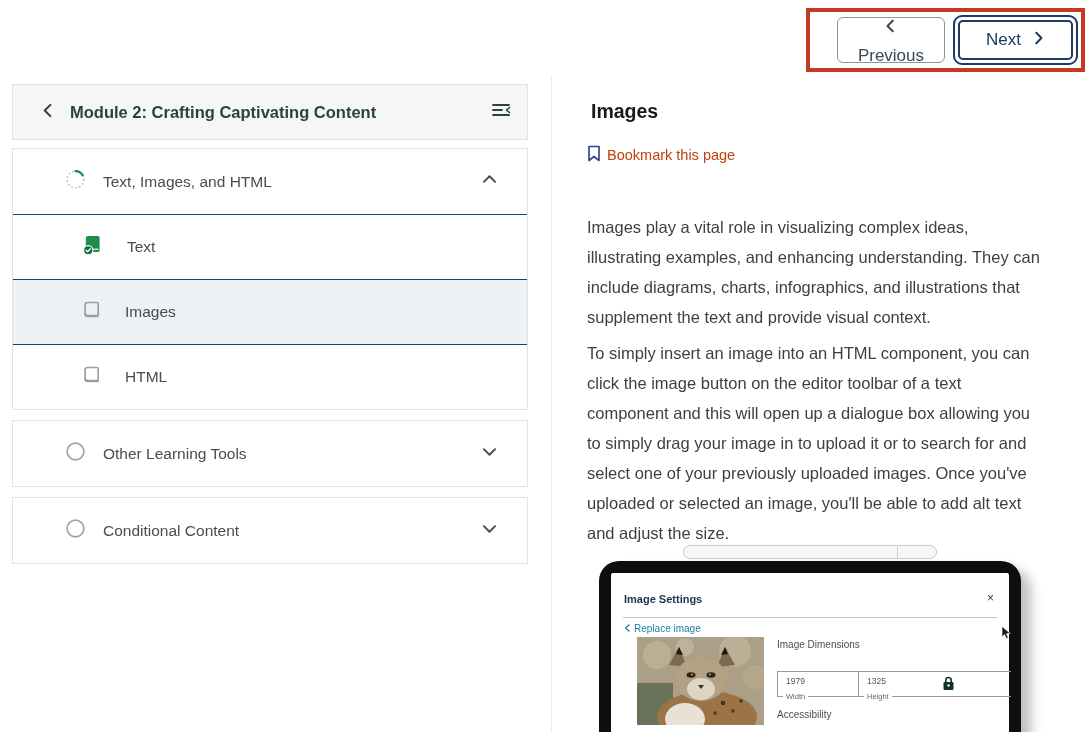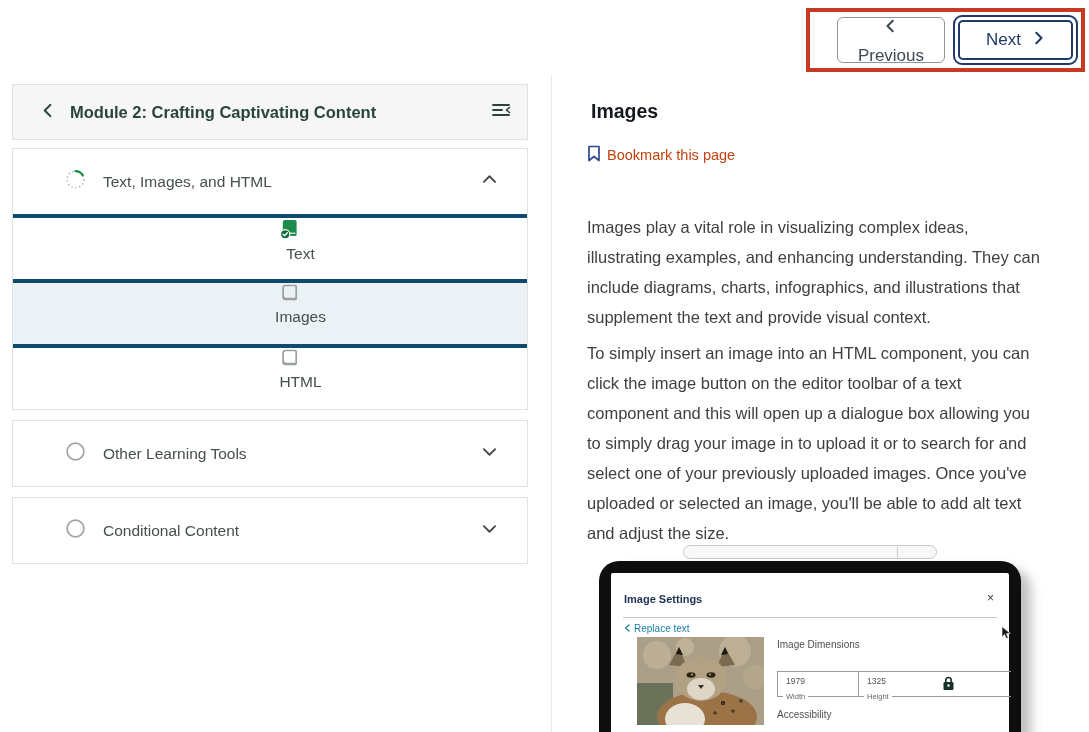--- a/index.html
+++ b/index.html
@@ -20,21 +20,21 @@
   .chev { display:inline-block; }
 
   
   .sidebar { position:absolute; left:12px; top:84px; width:516px; }
   .sb-header { height:56px; background:#f6f6f6; border:1px solid #e2e2e2; display:flex; align-items:center;
     padding:0 16px 0 28px; color:#274538; }
   .sb-header .sb-title { font-size:16.5px; font-weight:bold; margin-left:14px; flex:1; }
   .sb-group { background:#fff; border:1px solid #e2e2e2; margin-top:8px; }
   .sb-row { display:flex; align-items:center; height:65px; padding:0 30px 0 52px; color:#454f4c; font-size:15.5px;
     cursor:pointer; background:#fff; }
-  .sb-row + .sb-row { border-top:4px solid #0c4a6e;flex-direction:column; }
+  .sb-row + .sb-row { border-top:1px solid #0c4a6e; }
   .sb-row .lbl { margin-left:17px; flex:1; }
   .sb-row.child { padding-left:68px; }
   .sb-row.child .lbl { margin-left:23px; }
   .sb-row.current { background:#ecf1f6; }
   .sb-group.single .sb-row { height:65px; }
   .gap10 { margin-top:10px; }
 
   
   .vdivider { position:absolute; left:551px; top:75px; width:1px; height:657px; background:#ebebeb; }
 
@@ -220,21 +220,21 @@
         <div class="screen">
           <div class="dlg-title">Image Settings</div>
           <div class="dlg-close">×</div>
           <div class="dlg-divider"></div>
           <div class="dlg-replace">
             <span>
               <svg width="6" height="8" viewBox="0 0 6 8">
                   <polyline points="5,1 1.5,4 5,7" fill="none" stroke="#1a7fa0" stroke-width="1.3" stroke-linecap="round" stroke-linejoin="round"></polyline>
                 </svg>
             </span>
-            <span>Replace text</span>
+            <span>Replace image</span>
           </div>
 
           <svg class="lynx" viewBox="0 0 127 88" preserveAspectRatio="none">
             <rect width="127" height="88" fill="#ac9f87"></rect>
             <circle cx="20" cy="18" r="14" fill="#c6b99e" opacity="0.6"></circle>
             <circle cx="98" cy="14" r="16" fill="#cdc0a4" opacity="0.5"></circle>
             <circle cx="118" cy="40" r="12" fill="#b8ab8e" opacity="0.7"></circle>
             <circle cx="48" cy="10" r="9" fill="#d2c6ab" opacity="0.5"></circle>
             <rect x="0" y="46" width="36" height="42" fill="#5e6b52" opacity="0.85"></rect>
             <ellipse cx="70" cy="80" rx="50" ry="26" fill="#9c7247"></ellipse>

